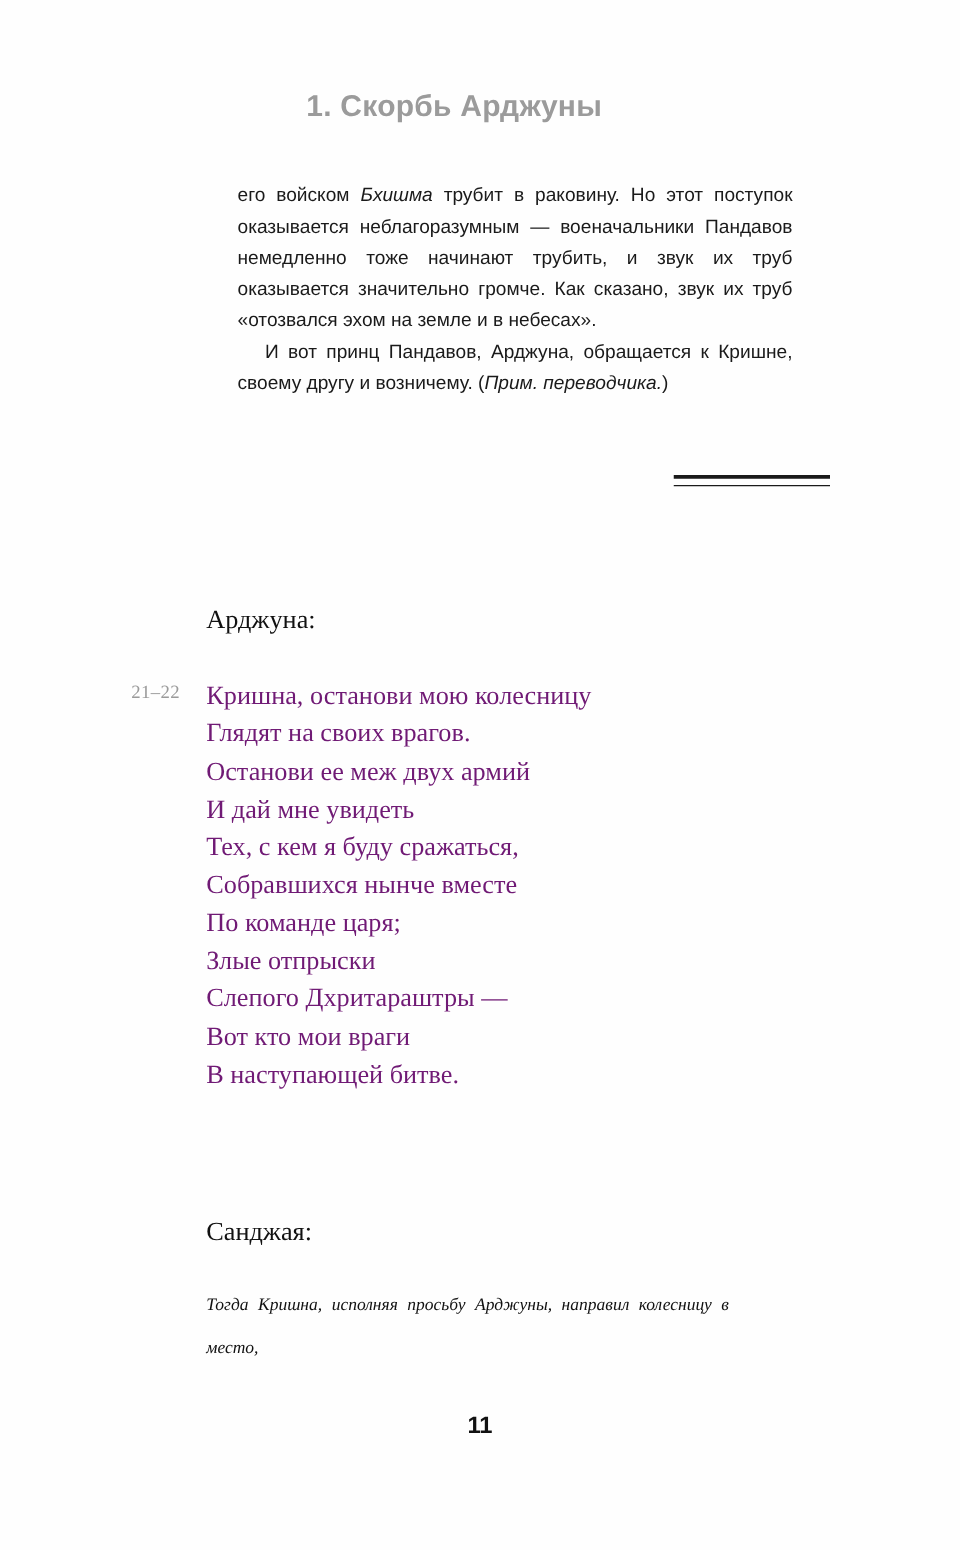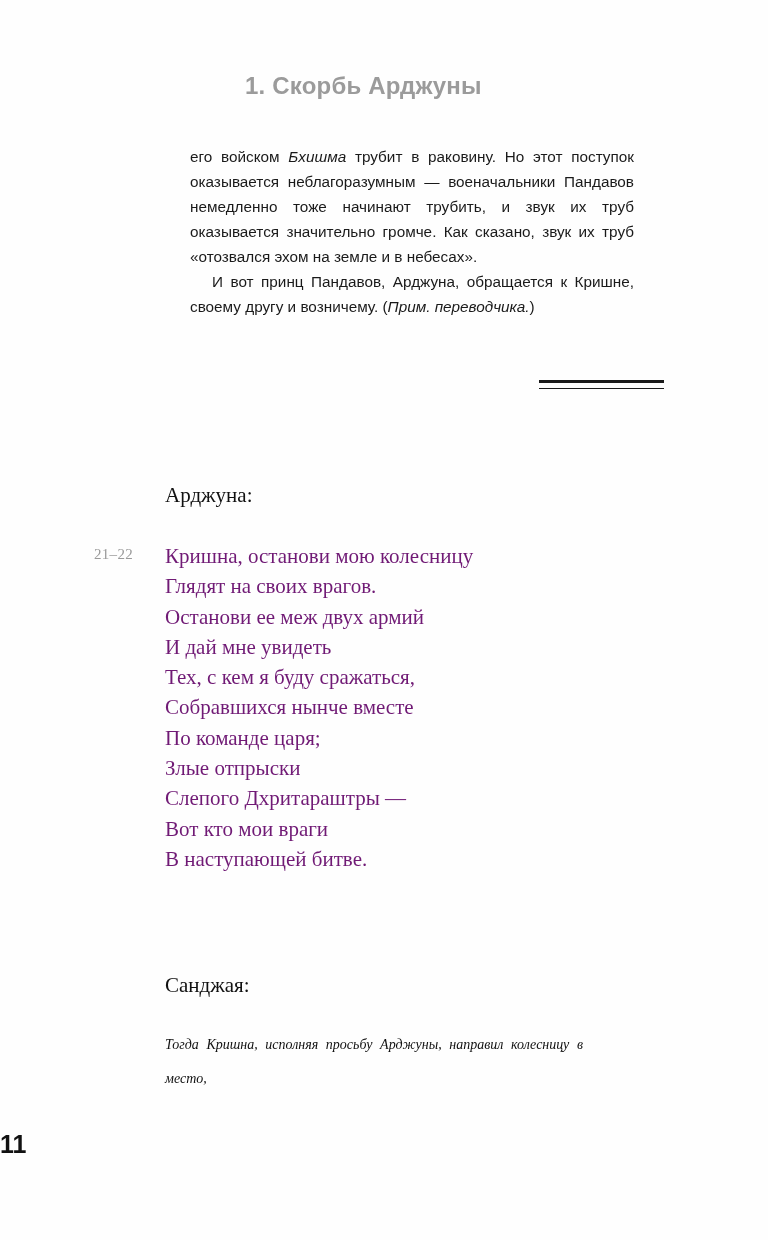--- a/index.html
+++ b/index.html
@@ -78,21 +78,21 @@
     left: 165px;
     font-family: "Liberation Serif", serif;
     font-size: 21px;
     color: #111111;
   }
   .speaker-arjuna { top: 483px; }
   .speaker-sanjaya { top: 973px; }
 
   .verse-number {
     position: absolute;
-    left: 94px;
+    left: 105px;
     top: 546px;
     font-family: "Liberation Serif", serif;
     font-size: 15px;
     color: #9a9a9a;
     letter-spacing: 0.3px;
   }
 
   .verse {
     position: absolute;
     left: 165px;
@@ -118,23 +118,24 @@
     text-justify: inter-word;
     color: #111111;
   }
   .prose-italic p { margin: 0; }
 
   .folio {
     position: absolute;
     left: 0;
     right: 0;
     top: 1130px;
+    text-align: center;
     font-family: "Liberation Sans", sans-serif;
     font-weight: bold;
-    font-size: 25px;
+    font-size: 19px;
     color: #111111;
   }
 </style>
 </head>
 <body>
 
 <div class="page">
 
   <div class="running-head">1. Скорбь Арджуны</div>
 

